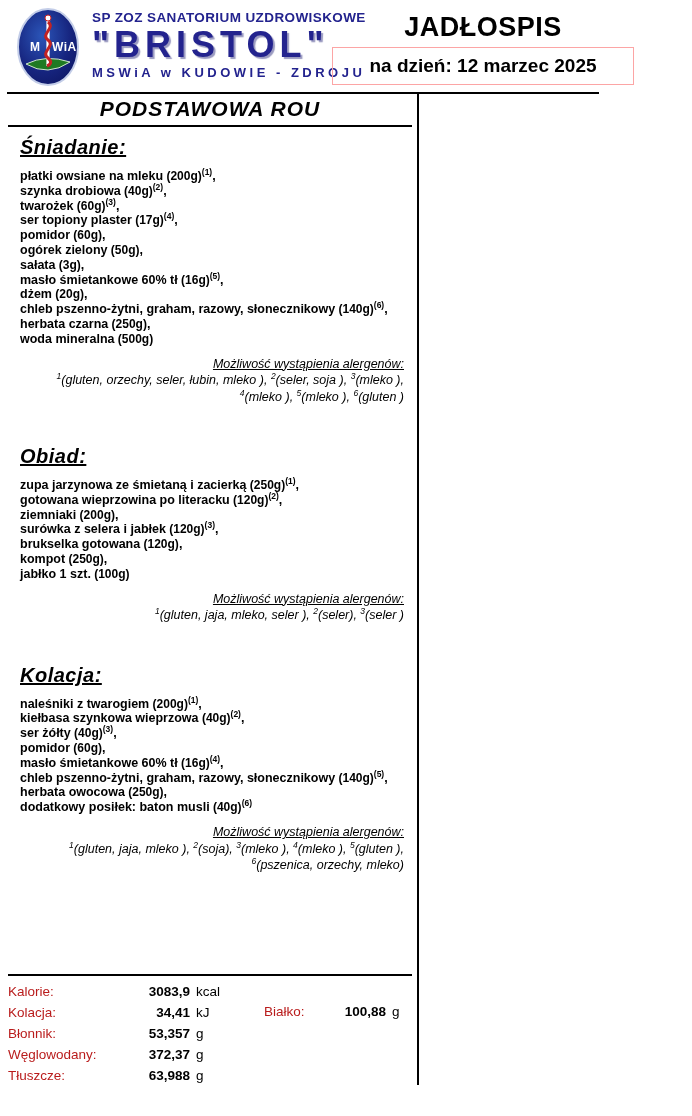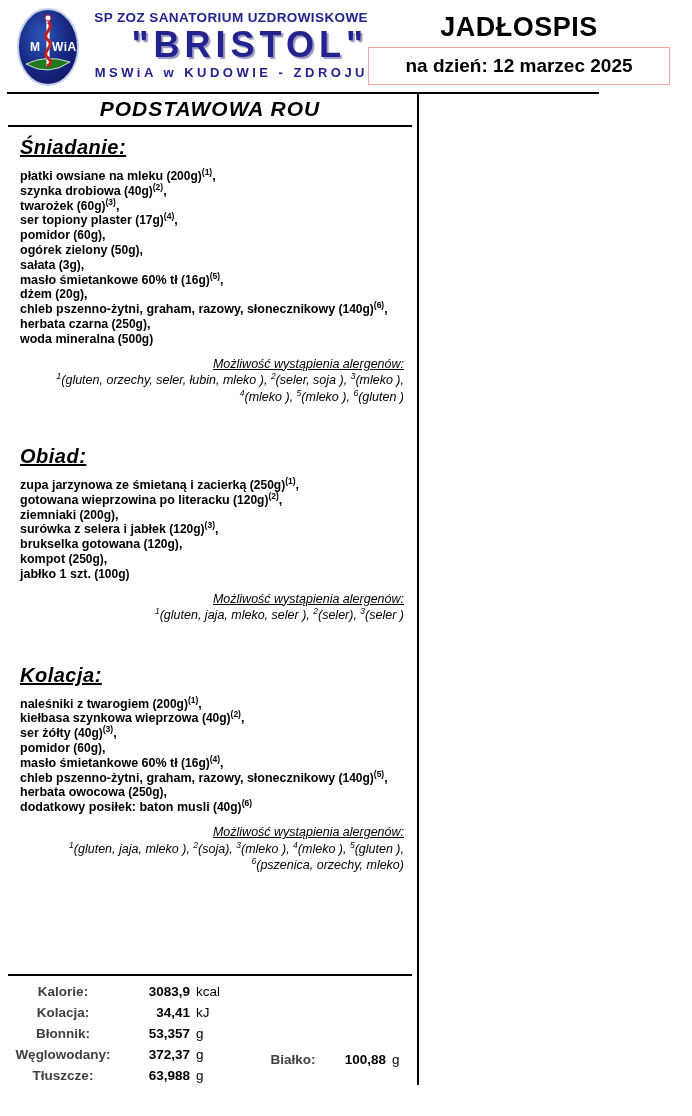--- a/index.html
+++ b/index.html
@@ -7,28 +7,28 @@
     position:relative;
     width:692px;height:1116px;
     background:#ffffff;
     font-family:"Liberation Sans","DejaVu Sans",sans-serif;
     color:#000;
     overflow:hidden;
     margin:0 auto;
   }
   
   .logo{position:absolute;left:16px;top:7px;width:64px;height:80px;}
-  .org-block{position:absolute;left:76px;top:10px;width:292px;text-align:right;color:#23238E;}
+  .org-block{position:absolute;left:92px;top:10px;width:292px;text-align:left;color:#23238E;}
   .org-line1{font-size:13.5px;font-weight:bold;letter-spacing:.4px;white-space:nowrap;}
   .org-name{
     font-size:36px;font-weight:bold;letter-spacing:5px;line-height:40px;white-space:nowrap;
     text-shadow:2px 2px 1px #9a9ac0;
   }
   .org-line3{font-size:13px;font-weight:bold;letter-spacing:3.5px;white-space:nowrap;}
-  .title-block{position:absolute;left:368px;top:12px;width:302px;text-align:center;}
+  .title-block{position:absolute;left:332px;top:12px;width:302px;text-align:center;}
   .doc-title{font-size:27px;font-weight:bold;letter-spacing:.5px;}
   .date-box{
     margin-top:4px;border:1px solid #fca5a5;
     padding:7px 2px;font-size:19px;font-weight:bold;white-space:nowrap;
   }
   .header-rule{position:absolute;left:7px;top:92px;width:592px;border-top:2px solid #000;}
   .v-divider{position:absolute;left:417px;top:94px;height:991px;border-left:2px solid #000;}
 
   
   .content{position:absolute;left:8px;top:94px;width:404px;}
@@ -47,26 +47,26 @@
   .item sup{font-size:8.5px;line-height:0;vertical-align:super;}
   .allergens{margin-top:9px;text-align:right;font-style:italic;font-size:12.5px;line-height:16.5px;}
   .all-head{text-decoration:underline;}
   .all-line sup{font-size:8.5px;line-height:0;vertical-align:super;font-style:italic;}
 
   
   .nutrition{position:absolute;left:8px;top:974px;width:404px;}
   .nutrition-rule{border-top:2px solid #000;}
   .nut-rows{margin-top:8px;}
   .nrow{display:flex;align-items:baseline;height:21px;font-size:13.5px;}
-  .nlabel{width:110px;text-align:center;color:#404040;font-weight:bold;}
+  .nlabel{width:110px;text-align:left;color:#b91c1c;}
   .nvalue{width:72px;text-align:right;font-weight:bold;}
   .nunit{margin-left:6px;}
   .bialko{position:absolute;left:256px;top:30px;display:flex;align-items:baseline;font-size:13.5px;}
   .bialko .nlabel{width:58px;}
-  .bialko .nvalue{width:64px;margin-top:48px;}
+  .bialko .nvalue{width:64px;}
 </style>
 </head>
 <body>
 
 <div class="page">
 
   <div class="logo">
     <svg width="64" height="80" viewBox="0 0 64 80">
       <defs>
         <radialGradient id="lg" cx="40%" cy="35%" r="80%">

